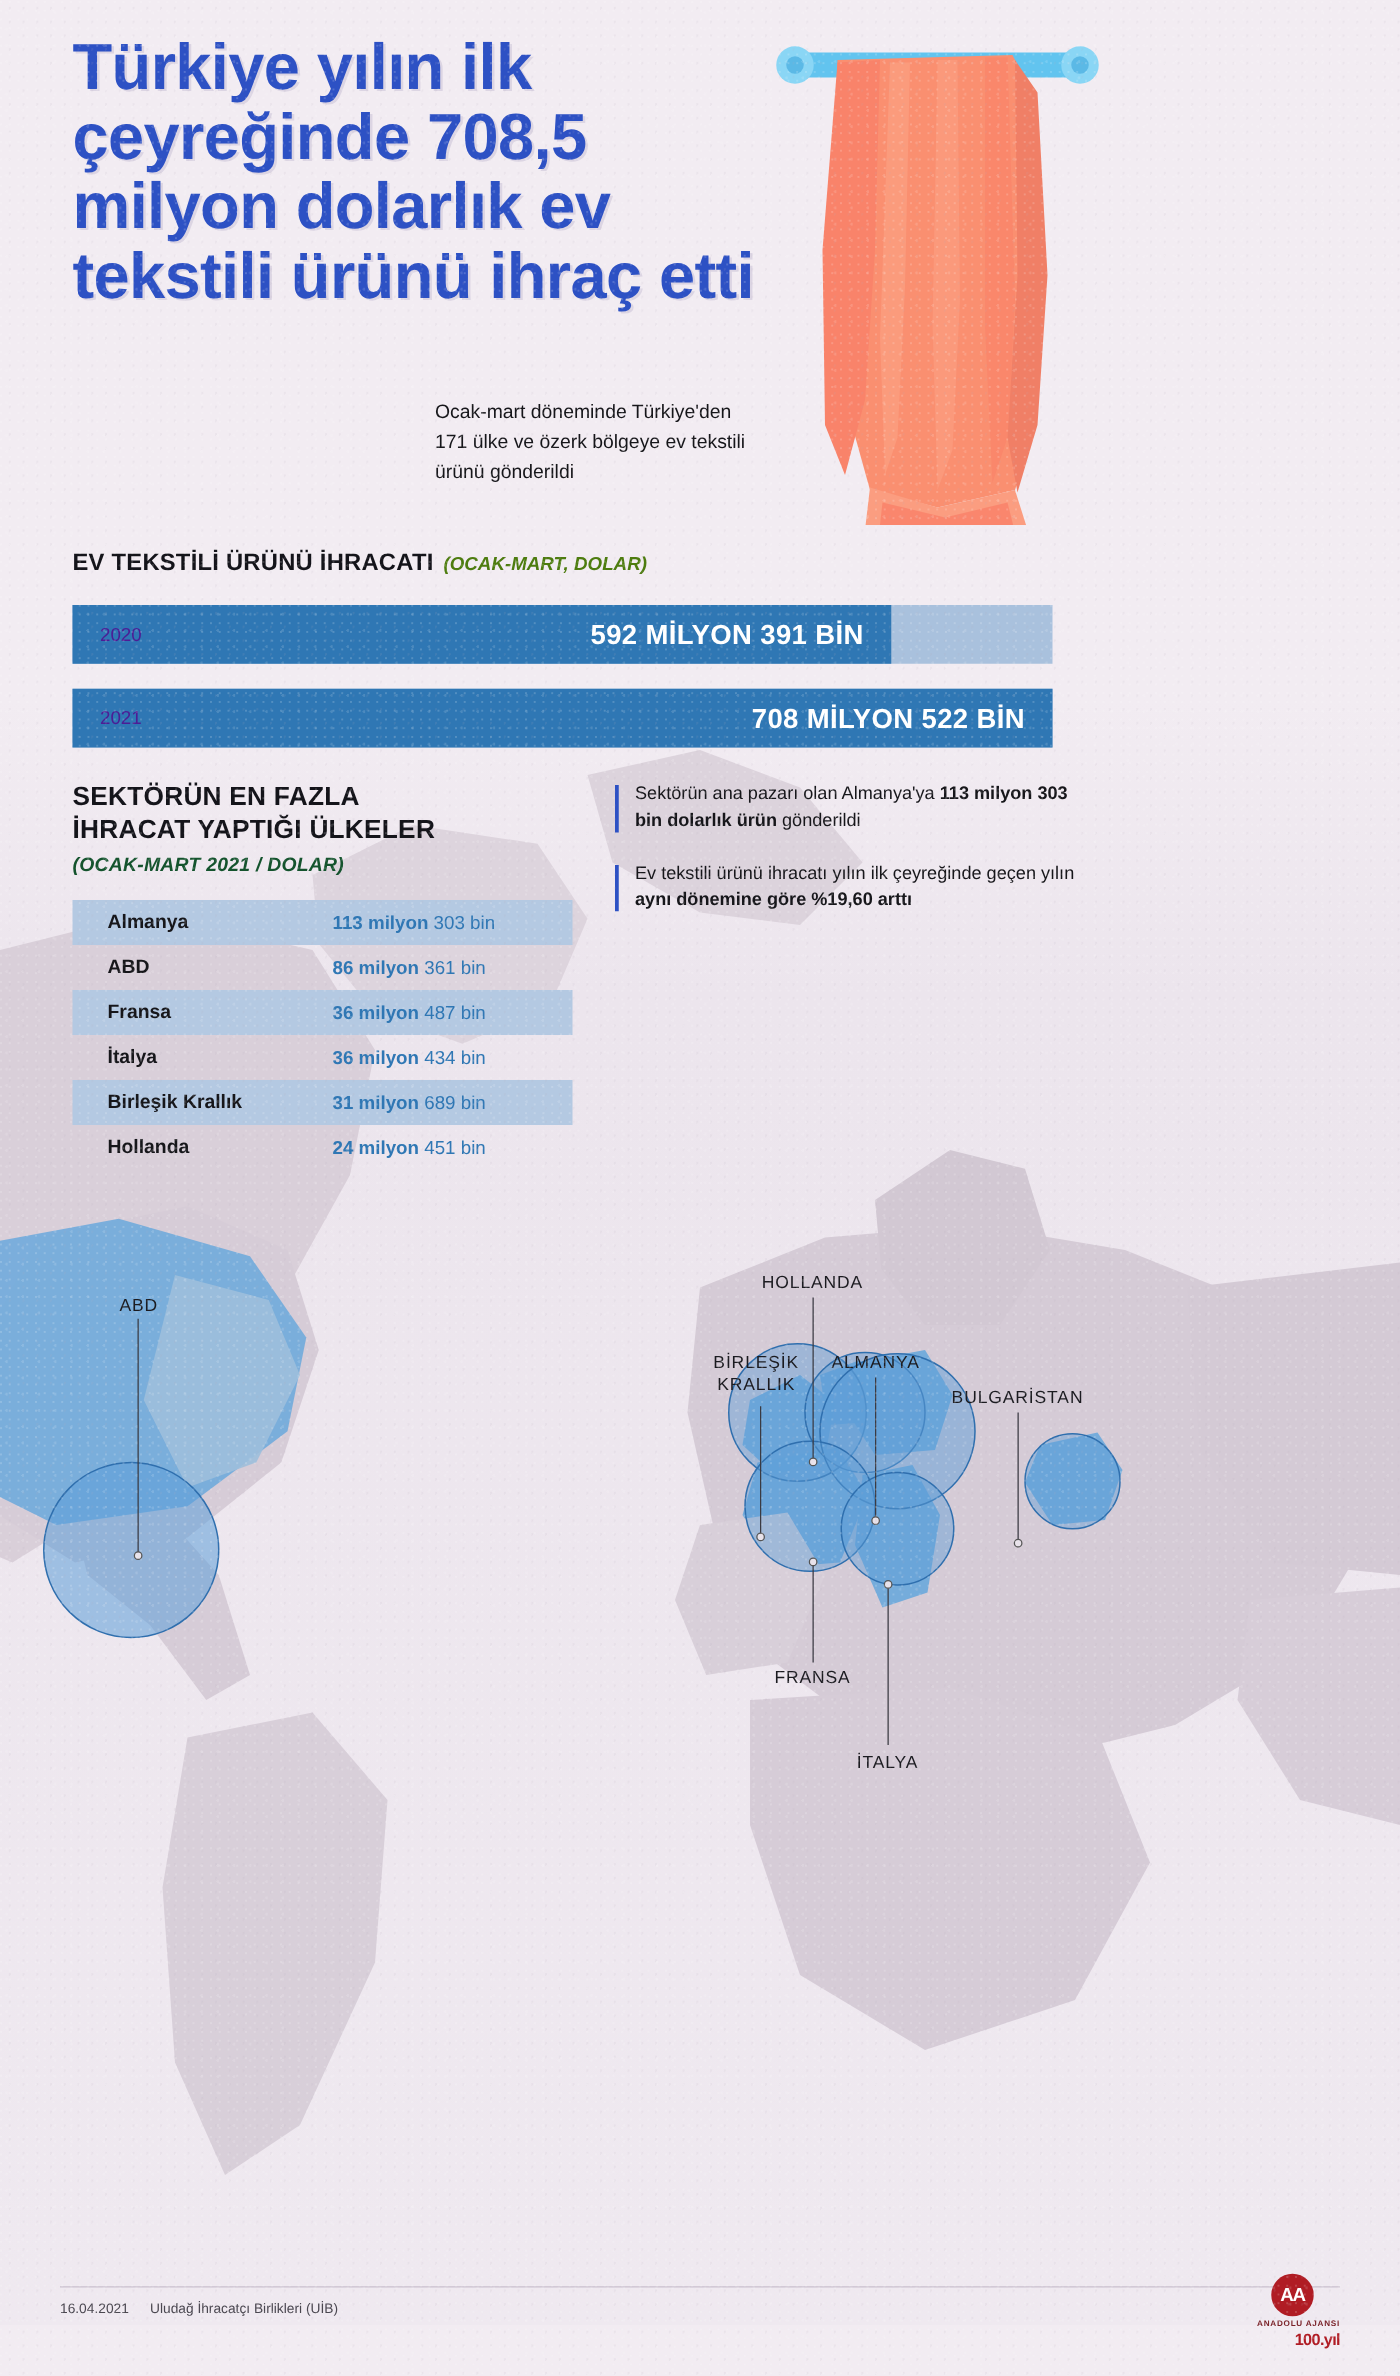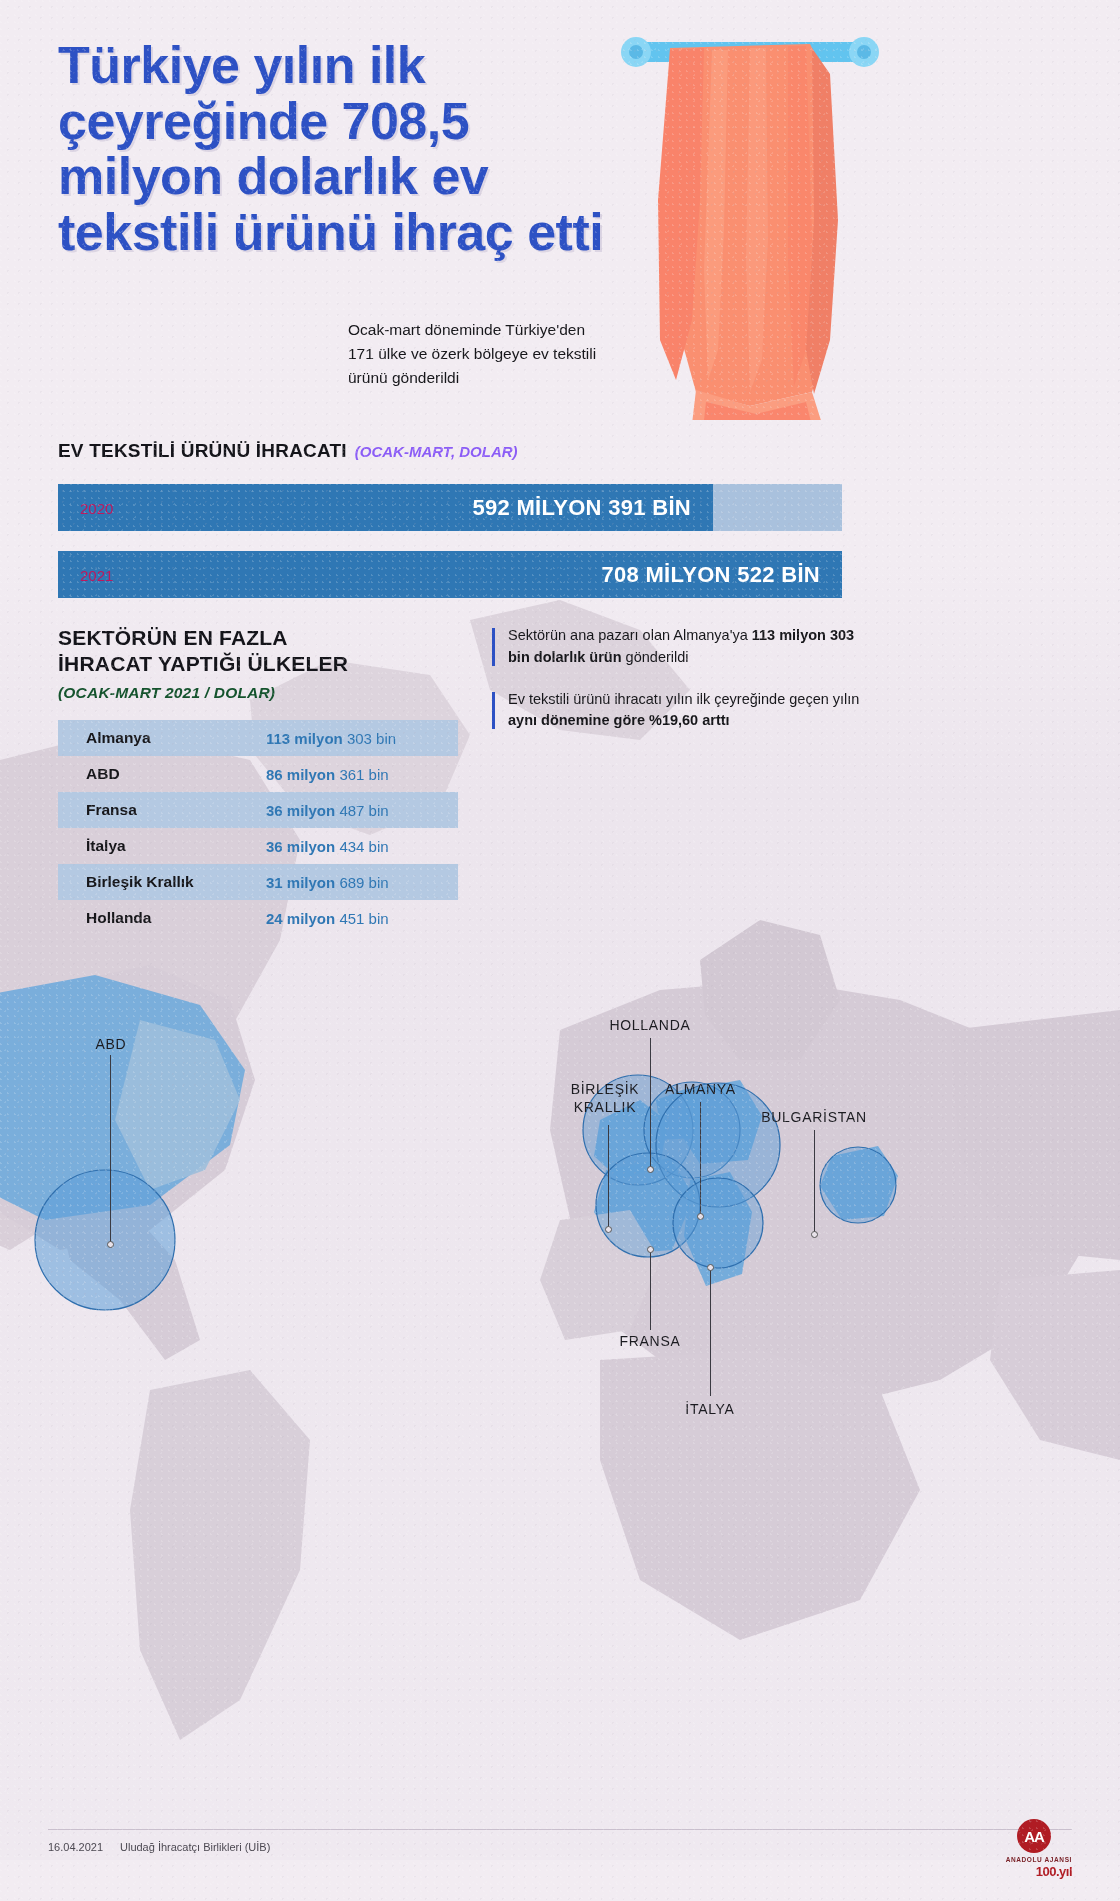--- a/index.html
+++ b/index.html
@@ -39,21 +39,21 @@
       radial-gradient(circle at 70% 60%, rgba(180,170,185,.35) 0 1px, transparent 1px),
       radial-gradient(circle at 40% 80%, rgba(255,255,255,.4) 0 1px, transparent 1px);
     background-size: 7px 7px, 11px 11px, 13px 13px;
   }
 
   
   .header { position: absolute; left: 0; top: 0; width: 1120px; height: 440px; z-index: 10; }
 
   .headline {
     position: absolute;
-    left: 58px; top: 38px;
+    left: 58px; top: 27px;
     width: 560px;
     color: #2d51c4;
     font-size: 52px;
     font-weight: 900;
     line-height: 1.07;
     letter-spacing: -0.5px;
     text-shadow: 2px 2px 0 rgba(120,110,160,.18);
   }
 
   .subtitle {
@@ -73,37 +73,37 @@
   
   .bars-section { position: absolute; left: 0; top: 440px; width: 1120px; z-index: 10; }
 
   .section-title {
     position: absolute; left: 58px; top: 0;
     font-size: 19px; font-weight: 800; color: #14141a;
     letter-spacing: .2px; white-space: nowrap;
   }
   .section-title .sub {
     font-size: 15px; font-weight: 700; font-style: italic;
-    color: #8b5cf6; margin-left: 8px; letter-spacing: 0;
+    color: #4d7c0f; margin-left: 8px; letter-spacing: 0;
   }
 
   .bar-row { position: absolute; left: 58px; height: 47px; }
   .bar-track {
     position: absolute; left: 0; top: 0; height: 47px;
     background: #a9c1dd;
   }
   .bar-fill {
     position: absolute; left: 0; top: 0; height: 47px;
     background: #2f77b4;
     display: flex; align-items: center;
   }
   .bar-year {
     position: absolute; left: 22px; top: 50%;
     transform: translateY(-50%);
-    color: #be185d; font-size: 15px; font-weight: 400;
+    color: #4c1d95; font-size: 15px; font-weight: 400;
   }
   .bar-value {
     position: absolute; right: 22px; top: 50%;
     transform: translateY(-50%);
     color: #ffffff; font-size: 22px; font-weight: 800;
     letter-spacing: .3px; white-space: nowrap;
   }
 
   
   .table-block { position: absolute; left: 58px; top: 625px; width: 400px; z-index: 12; }

